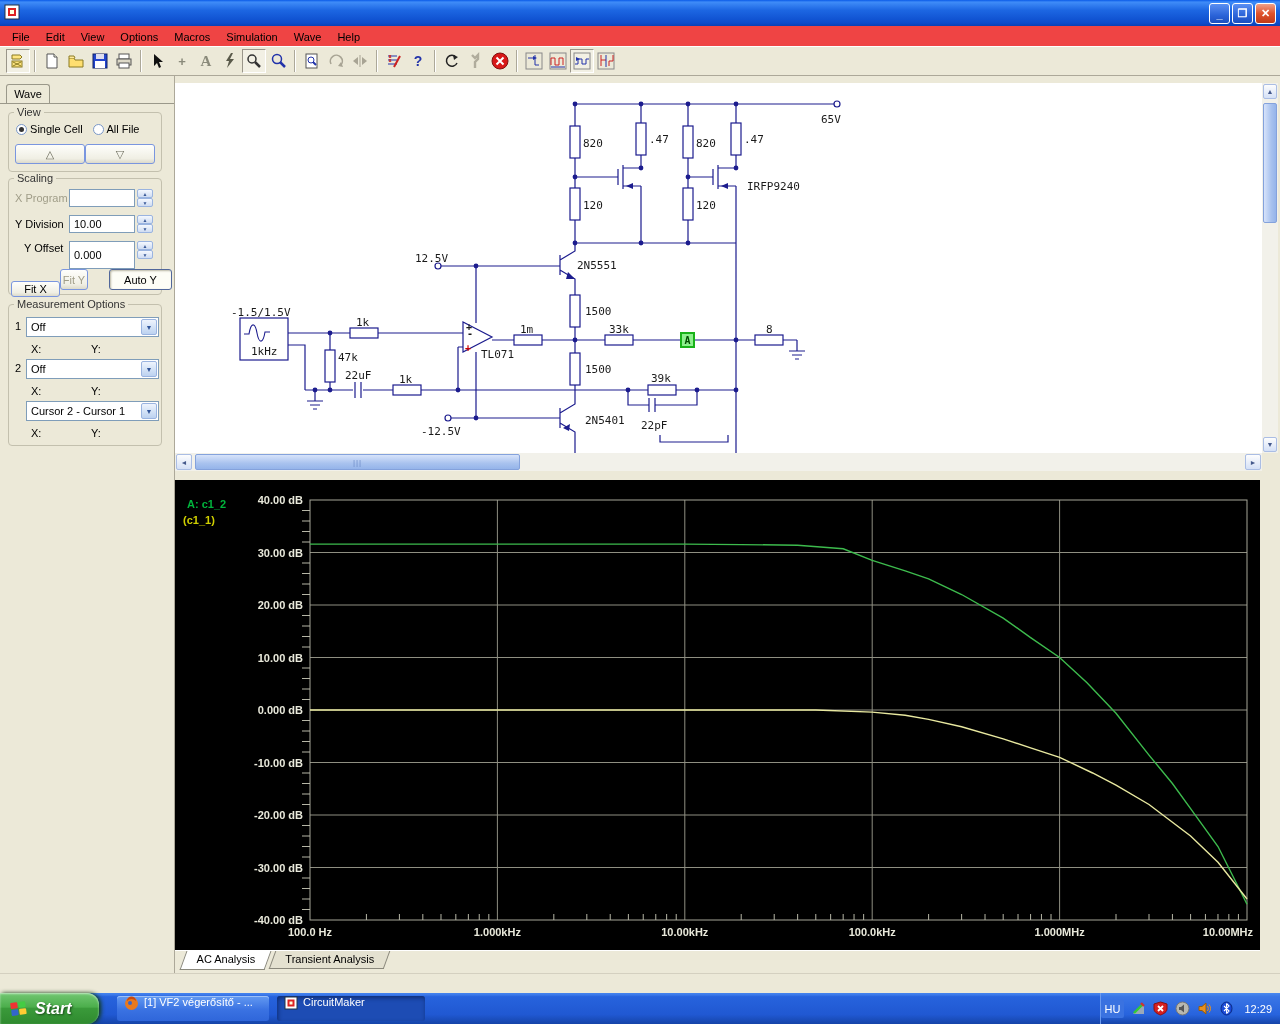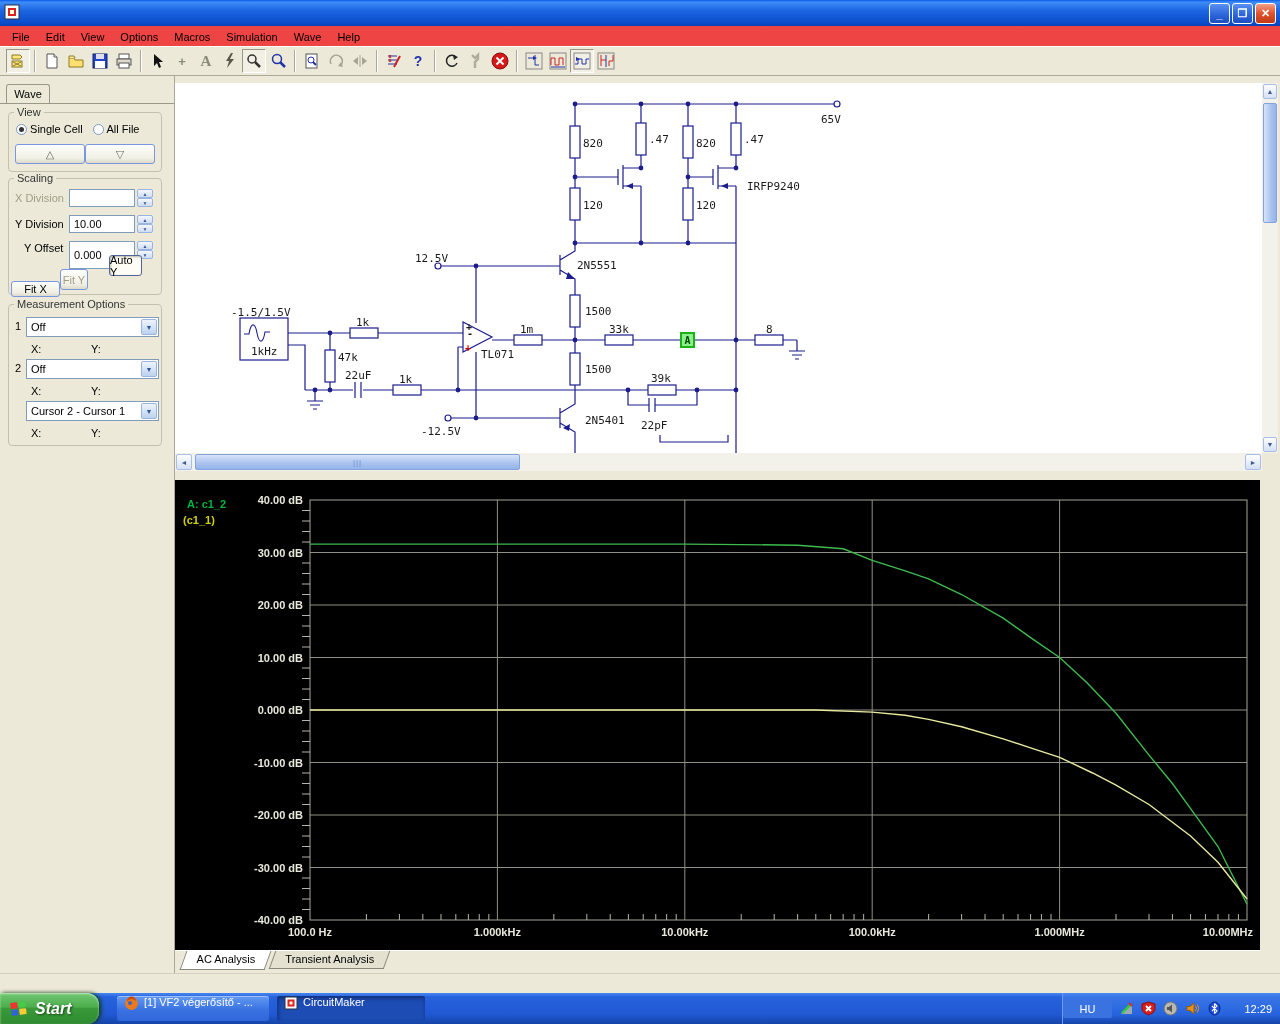--- a/index.html
+++ b/index.html
@@ -58,22 +58,22 @@
 .btab{transform:skewX(-20deg);border:1px solid #8a887c;border-top:none;background:#e4e1d0;height:18px;padding:2px 12px;margin-right:4px}
 .btab span{display:inline-block;transform:skewX(20deg);font-size:11px}
 .btab.active{background:#fff;height:19px}
 #statusstrip{left:0;top:973px;width:1280px;height:20px;background:#ece9d8;border-top:1px solid #d4d0c0}
 
 #taskbar{left:0;top:993px;width:1280px;height:31px;background:linear-gradient(180deg,#4584ee 0%,#3c79ea 6%,#2763dd 12%,#2058d2 70%,#1544a8 100%)}
 #startbtn{position:absolute;left:0;top:0;width:99px;height:31px;border-radius:0 12px 12px 0;background:linear-gradient(180deg,#72c772 0%,#4cae4c 45%,#3a9a3a 50%,#2f8a2f 100%);box-shadow:inset 0 1px 2px #bfe8bf,2px 0 4px #123a12;color:#fff;font-style:italic;font-weight:bold;font-size:16px;display:flex;align-items:center;gap:6px;padding-left:9px;text-shadow:1px 1px 2px #1a4a1a}
 .task{position:absolute;top:3px;height:25px;border-radius:3px;background:linear-gradient(#639af2,#3a72e2 55%,#2f66da);box-shadow:inset 0 1px 0 #9cc0f8;color:#fff;font-size:11px;display:flex;align-items:flex-start;gap:5px;padding:0 7px;white-space:nowrap;overflow:hidden}
 .task.active{background:#1d4cb4;box-shadow:inset 1px 2px 4px #0e2d74}
 #tray{position:absolute;right:0;top:0;height:31px;display:flex;align-items:center;gap:6px;padding-right:8px;border-left:1px solid #6a9af0;background:linear-gradient(180deg,#4a8af0 0%,#3a76e6 12%,#2763dd 70%,#1544a8 100%)}
-#lang{background:#3a72e0;color:#fff;padding:3px 17px;font-size:11px;border-radius:2px}
-#clock{color:#fff;font-size:11px;margin-left:16px}
+#lang{background:#3a72e0;color:#fff;padding:3px 4px;font-size:11px;border-radius:2px}
+#clock{color:#fff;font-size:11px;margin-left:4px}
 .trayicon{width:16px;height:16px;display:flex;align-items:center;justify-content:center}
 </style>
 </head>
 <body>
 
 <div id="root">
 
   <div class="abs" id="titlebar">
     <span>
       <svg width="16" height="16">
@@ -256,21 +256,21 @@
       <div class="xpbtn abs" style="left:6px;top:31px;width:70px;height:20px;color:#6a6a5a">
           <span>△</span>
         </div>
       <div class="xpbtn abs" style="left:76px;top:31px;width:70px;height:20px;color:#6a6a5a">
           <span>▽</span>
         </div>
     </div>
 
     <div class="grp" style="top:102px;height:117px">
       <span class="grp-legend">Scaling</span>
-      <span class="flabel disabled" style="left:6px;top:13px">X Division</span>
+      <span class="flabel disabled" style="left:6px;top:13px">X Program</span>
       <div class="xpinput abs disabled" style="left:60px;top:10px;width:66px;height:18px">
           <span></span>
         </div>
       <div class="spin" style="left:128px;top:10px">
           <div>▲</div>
           <div>▼</div>
         </div>
       <span class="flabel" style="left:6px;top:39px">Y Division</span>
       <div class="xpinput abs" style="left:60px;top:36px;width:66px;height:18px">
           <span>10.00</span>
@@ -286,21 +286,21 @@
       <div class="spin" style="left:128px;top:62px">
           <div>▲</div>
           <div>▼</div>
         </div>
       <div class="xpbtn abs" style="left:2px;top:102px;width:49px;height:16px">
           <span>Fit X</span>
         </div>
       <div class="xpbtn abs disabled" style="left:51px;top:90px;width:28px;height:21px">
           <span>Fit Y</span>
         </div>
-      <div class="xpbtn abs pressed" style="left:100px;top:76px;width:33px;height:21px">
+      <div class="xpbtn abs pressed" style="left:100px;top:90px;width:63px;height:21px">
           <span>Auto Y</span>
         </div>
     </div>
 
     <div class="grp" style="top:228px;height:142px">
       <span class="grp-legend">Measurement Options</span>
       <span class="flabel" style="left:6px;top:15px">1</span>
       <div class="combo" style="left:17px;top:12px;width:133px"><span>Off</span><span class="cbtn">▼</span></div>
       <span class="flabel" style="left:22px;top:38px">X:</span>
       <span class="flabel" style="left:82px;top:38px">Y:</span>

